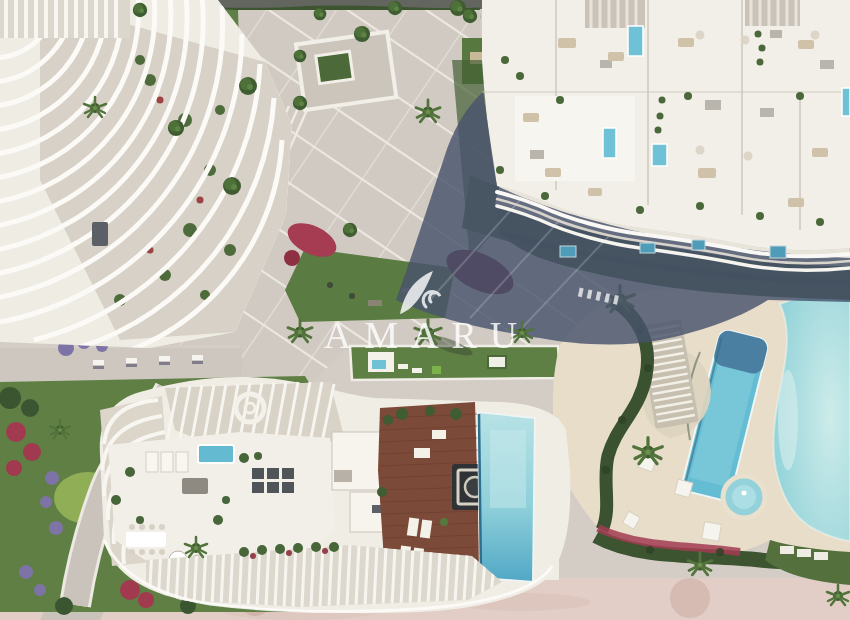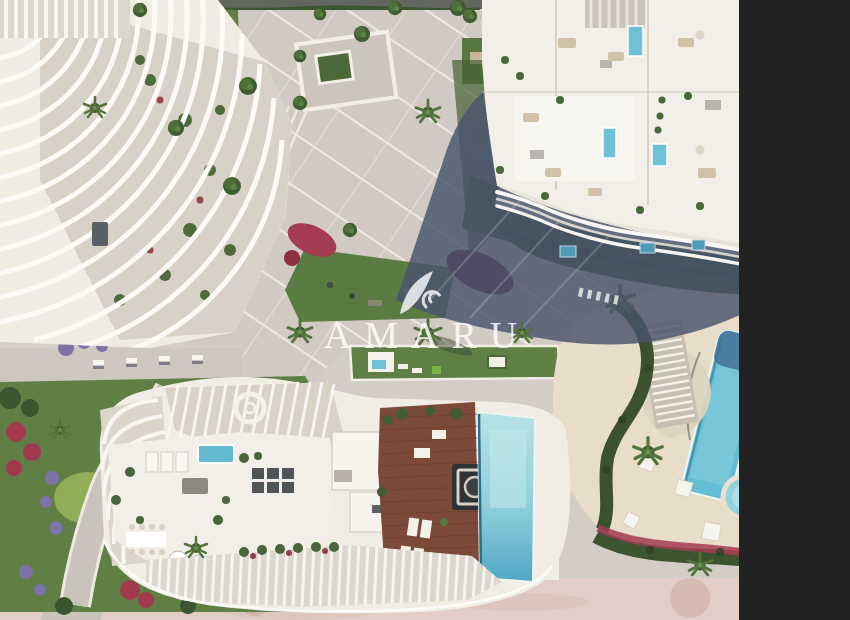--- a/index.html
+++ b/index.html
@@ -1,17 +1,17 @@
 <!DOCTYPE html>
 <html><head>
 <meta charset="utf-8">
 <style>
   html,body{margin:0;padding:0;background:#222;}
   .stage{
-    position:relative;width:739px;height:620px;overflow:hidden;
+    position:relative;width:850px;height:620px;overflow:hidden;
     font-family:"Liberation Sans",sans-serif;
   }
   .stage svg{display:block;}
   .watermark-text{
     font-family:"Liberation Serif","DejaVu Serif",serif;
     letter-spacing:13px;
     font-size:38px;
     fill:#ffffff;
     opacity:.82;
   }

